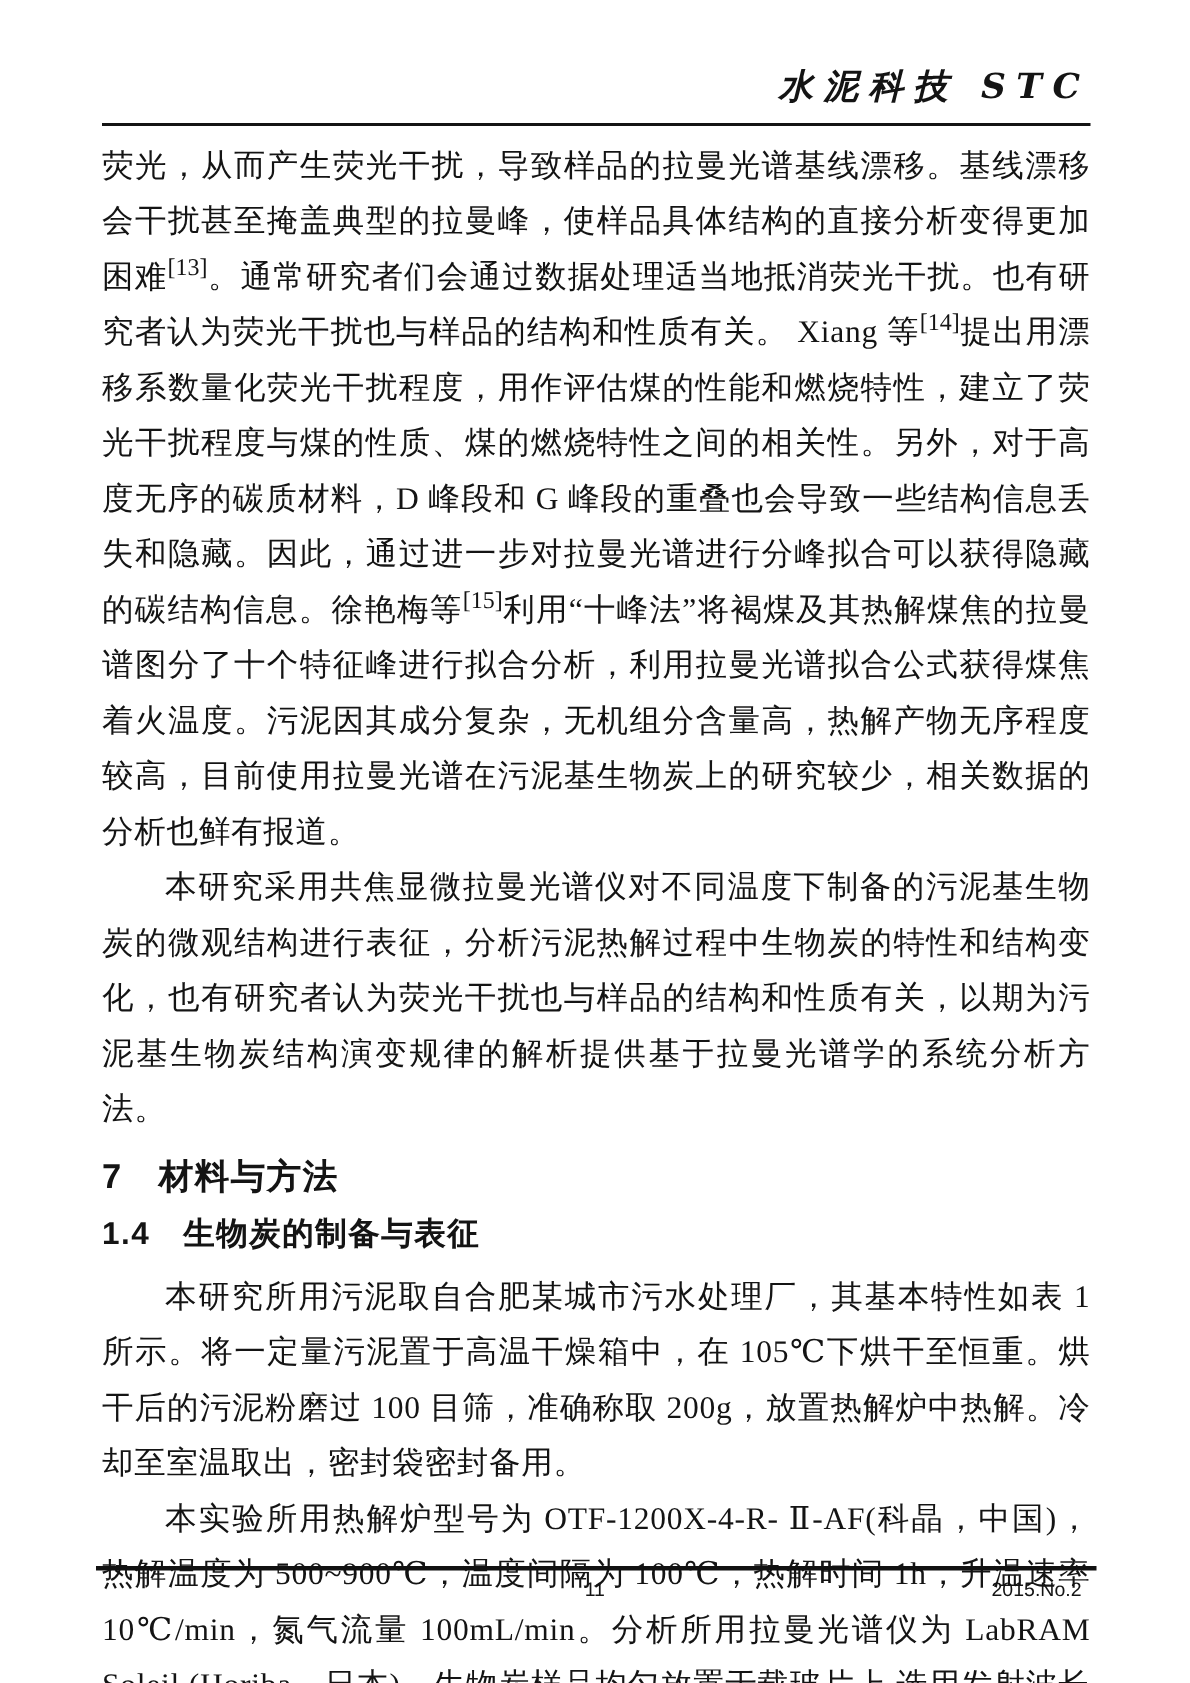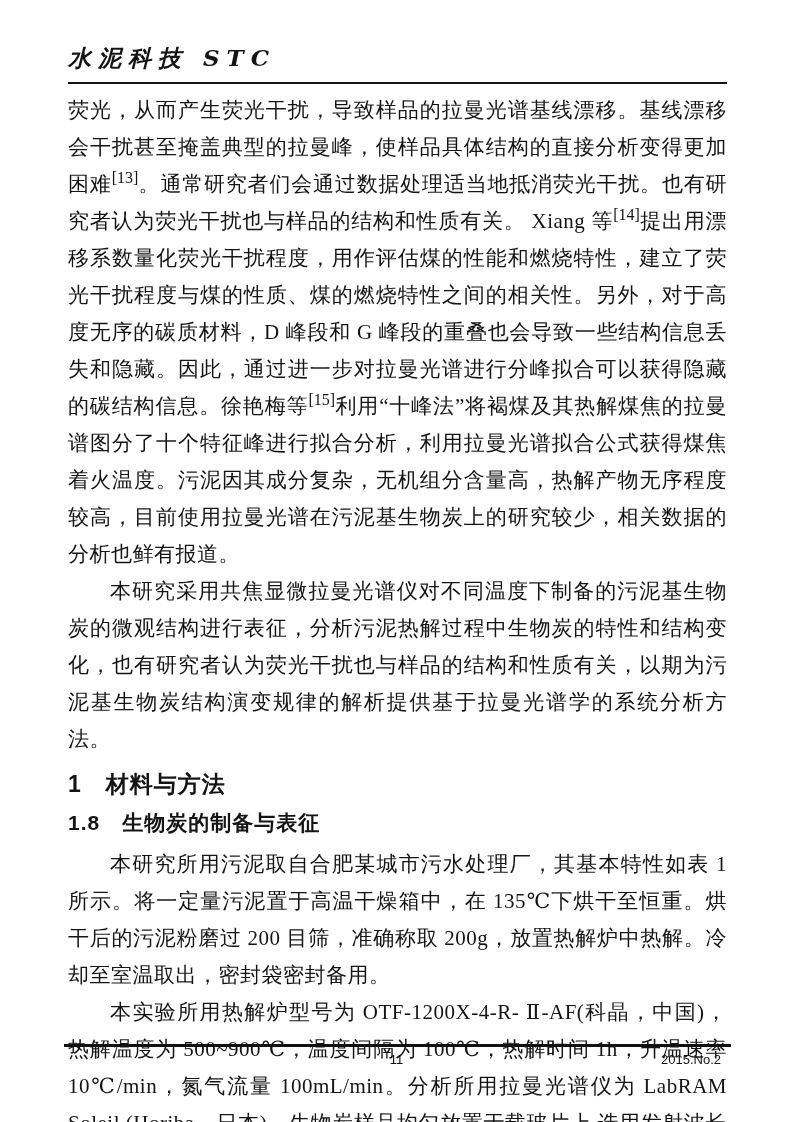--- a/index.html
+++ b/index.html
@@ -15,21 +15,21 @@
     box-sizing: border-box;
   }
   .content {
     position: absolute;
     left: 68px;
     width: 659px;
     top: 0;
   }
   .journal-title {
     margin-top: 42px;
-    text-align: left;
+    text-align: right;
     font-size: 23px;
     line-height: 32px;
     font-style: italic;
     font-weight: 600;
     letter-spacing: 7px;
     font-family: "DejaVu Serif", "Liberation Serif", serif;
   }
   .header-rule {
     margin-top: 8px;
     border: none;
@@ -105,25 +105,25 @@
   <div class="content">
 
     <div class="journal-title">水泥科技 STC</div>
 
     <hr class="header-rule">
 
     <p class="para first"><span>荧光，从而产生荧光干扰，导致样品的拉曼光谱基线漂移。基线漂移会干扰甚至掩盖典型的拉曼峰，使样品具体结构的直接分析变得更加困难</span><sup class="cite">[13]</sup><span>。通常研究者们会通过数据处理适当地抵消荧光干扰。也有研究者认为荧光干扰也与样品的结构和性质有关。 Xiang 等</span><sup class="cite">[14]</sup><span>提出用漂移系数量化荧光干扰程度，用作评估煤的性能和燃烧特性，建立了荧光干扰程度与煤的性质、煤的燃烧特性之间的相关性。另外，对于高度无序的碳质材料，D 峰段和 G 峰段的重叠也会导致一些结构信息丢失和隐藏。因此，通过进一步对拉曼光谱进行分峰拟合可以获得隐藏的碳结构信息。徐艳梅等</span><sup class="cite">[15]</sup><span>利用“十峰法”将褐煤及其热解煤焦的拉曼谱图分了十个特征峰进行拟合分析，利用拉曼光谱拟合公式获得煤焦着火温度。污泥因其成分复杂，无机组分含量高，热解产物无序程度较高，目前使用拉曼光谱在污泥基生物炭上的研究较少，相关数据的分析也鲜有报道。</span></p>
 
     <p class="para indent">本研究采用共焦显微拉曼光谱仪对不同温度下制备的污泥基生物炭的微观结构进行表征，分析污泥热解过程中生物炭的特性和结构变化，也有研究者认为荧光干扰也与样品的结构和性质有关，以期为污泥基生物炭结构演变规律的解析提供基于拉曼光谱学的系统分析方法。</p>
 
-    <h2 class="h-level1">1　材料与方法</h2>
+    <h2 class="h-level1">7　材料与方法</h2>
 
-    <h3 class="h-level2">1.8　生物炭的制备与表征</h3>
+    <h3 class="h-level2">1.4　生物炭的制备与表征</h3>
 
-    <p class="para indent">本研究所用污泥取自合肥某城市污水处理厂，其基本特性如表 1 所示。将一定量污泥置于高温干燥箱中，在 135℃下烘干至恒重。烘干后的污泥粉磨过 200 目筛，准确称取 200g，放置热解炉中热解。冷却至室温取出，密封袋密封备用。</p>
+    <p class="para indent">本研究所用污泥取自合肥某城市污水处理厂，其基本特性如表 1 所示。将一定量污泥置于高温干燥箱中，在 105℃下烘干至恒重。烘干后的污泥粉磨过 100 目筛，准确称取 200g，放置热解炉中热解。冷却至室温取出，密封袋密封备用。</p>
 
     <p class="para indent">本实验所用热解炉型号为 OTF-1200X-4-R- Ⅱ-AF(科晶，中国)，热解温度为 500~900℃，温度间隔为 100℃，热解时间 1h，升温速率 10℃/min，氮气流量 100mL/min。分析所用拉曼光谱仪为 LabRAM Soleil (Horiba，日本)，生物炭样品均匀放置于载玻片上,选用发射波长为 532nm 的激光器,配备 50 倍物镜,功率 10mW，采集时间 5s，循环次数为 2 次。为确保数据采集可靠性，每个样品分析 10 次，计算平均值;挥发分含量采用重量法，准确称取 10g 烘干恒重的污泥样品，置于高温</p>
 
   </div>
 
   <hr class="footer-rule">
 
   <div class="footer-row">
     <span class="page-number">11</span>
     <span class="issue-label">2015.No.2</span>

